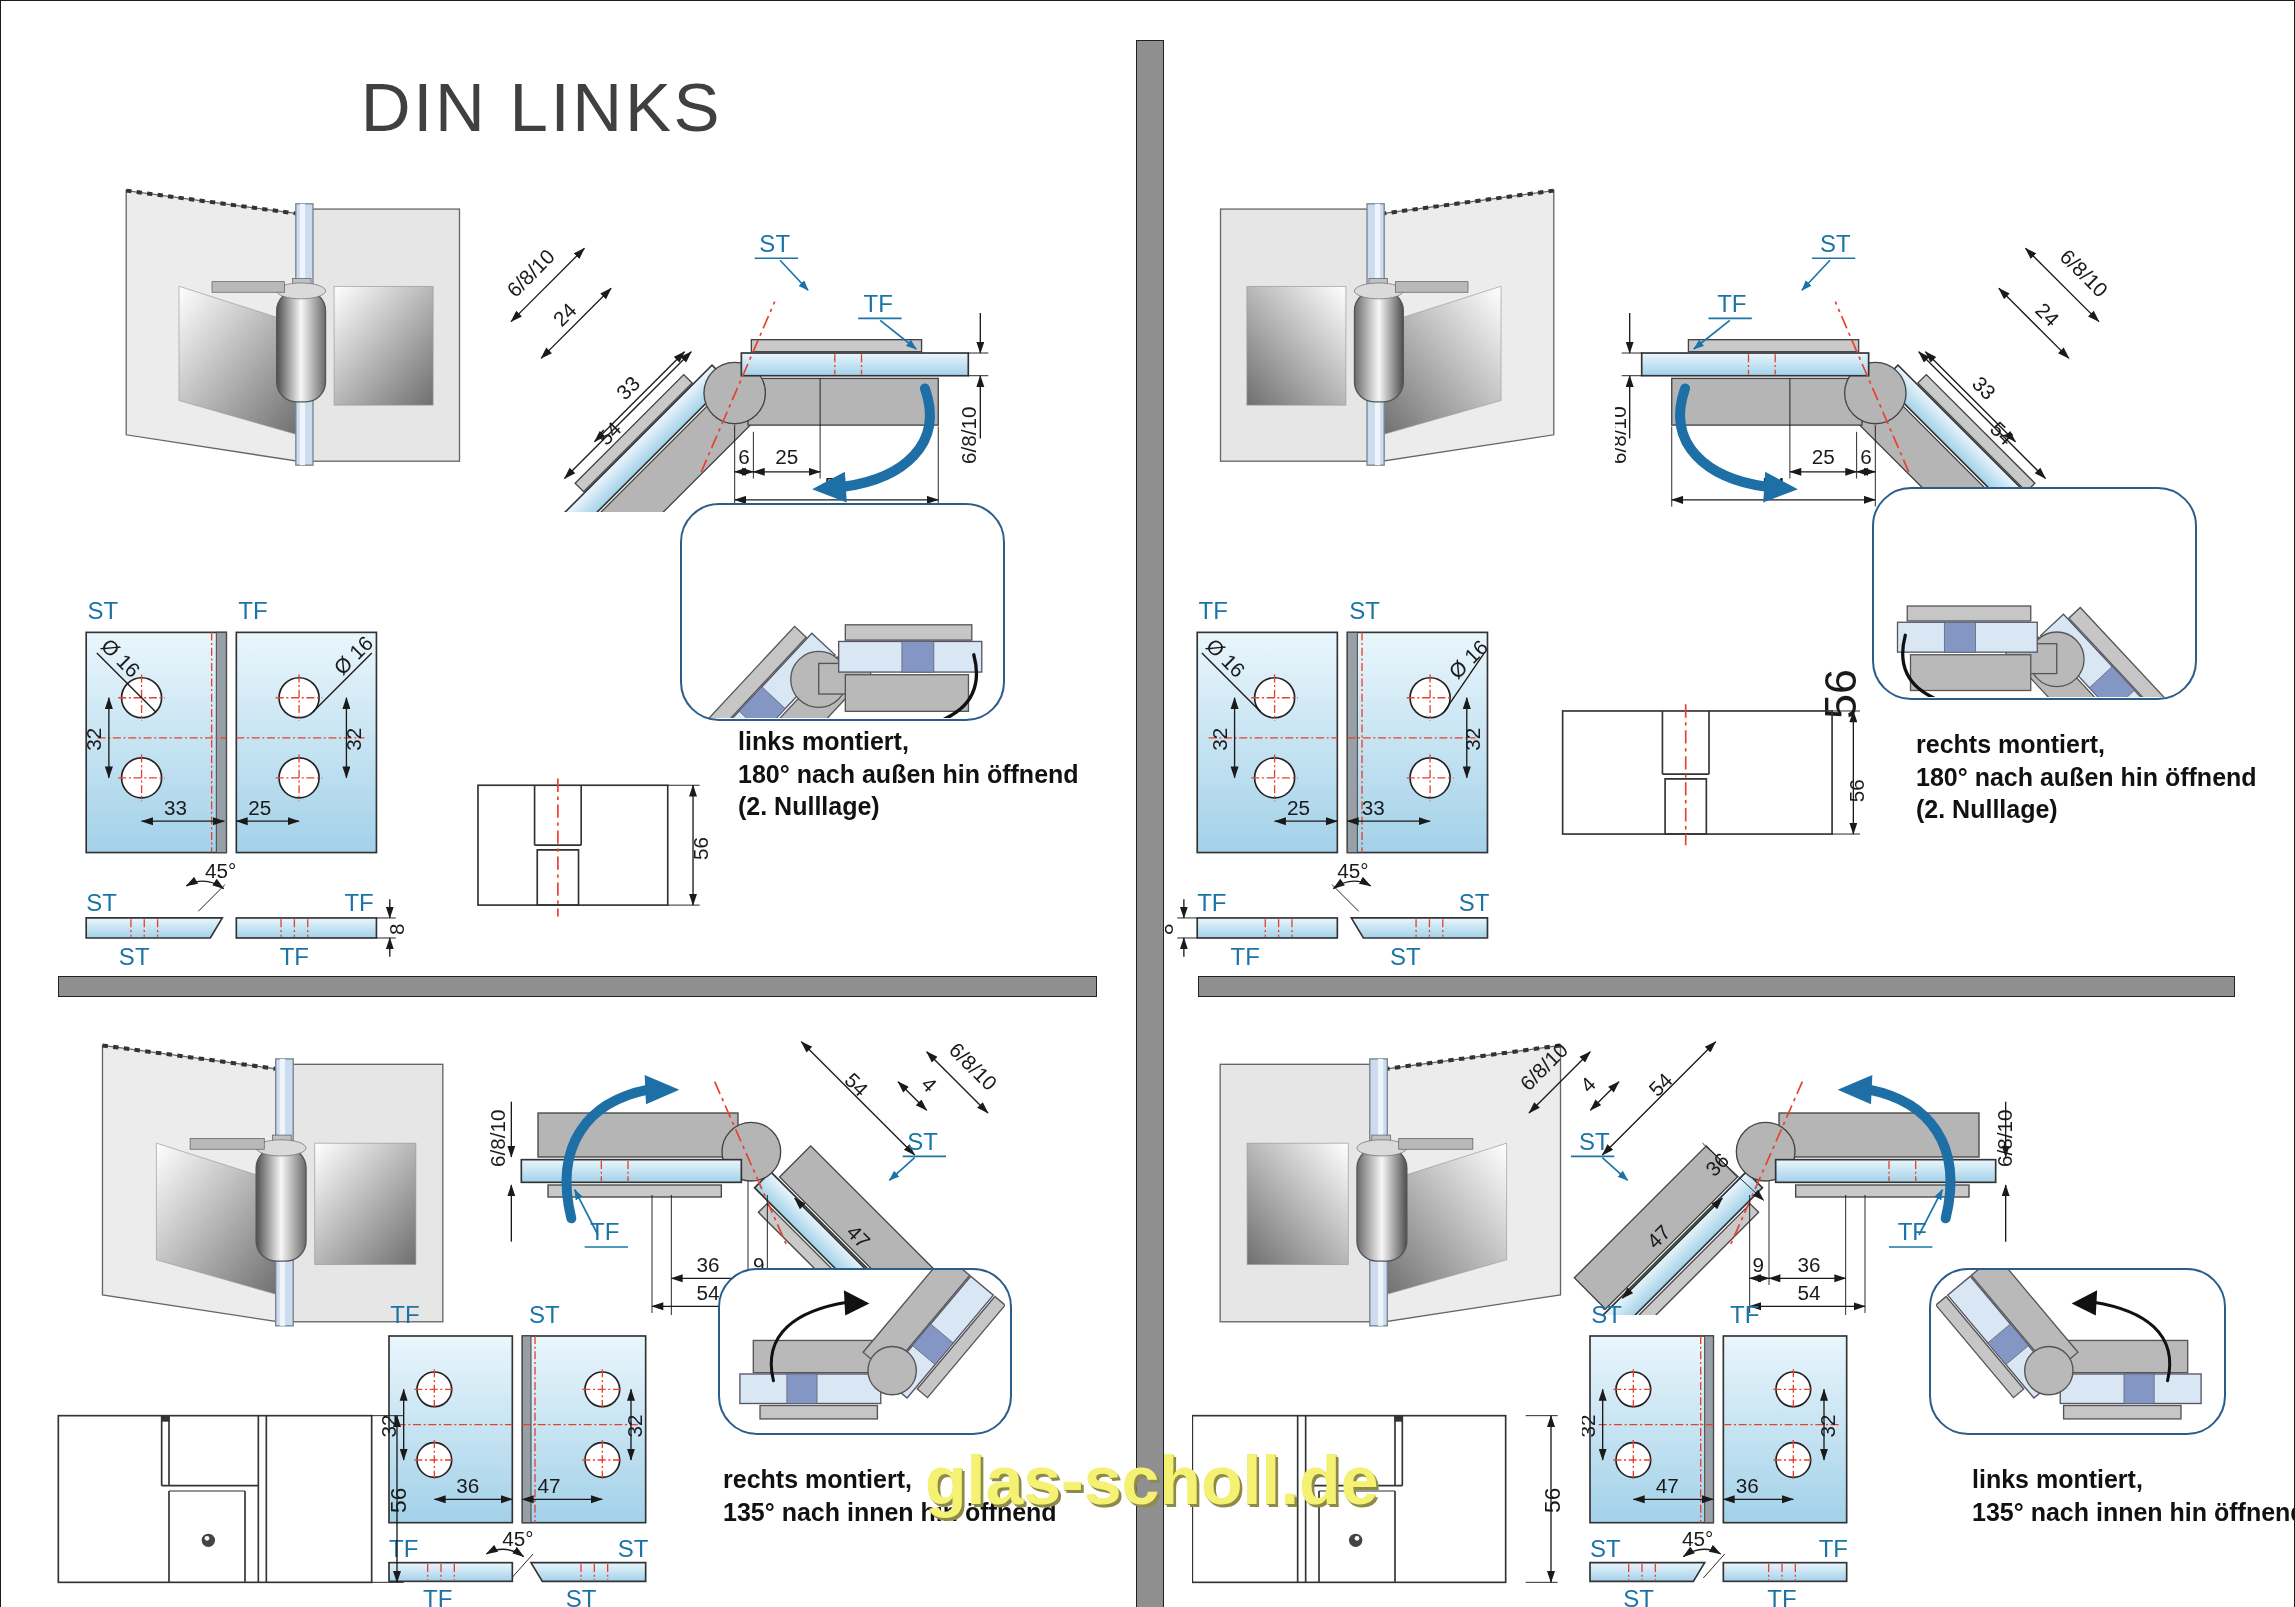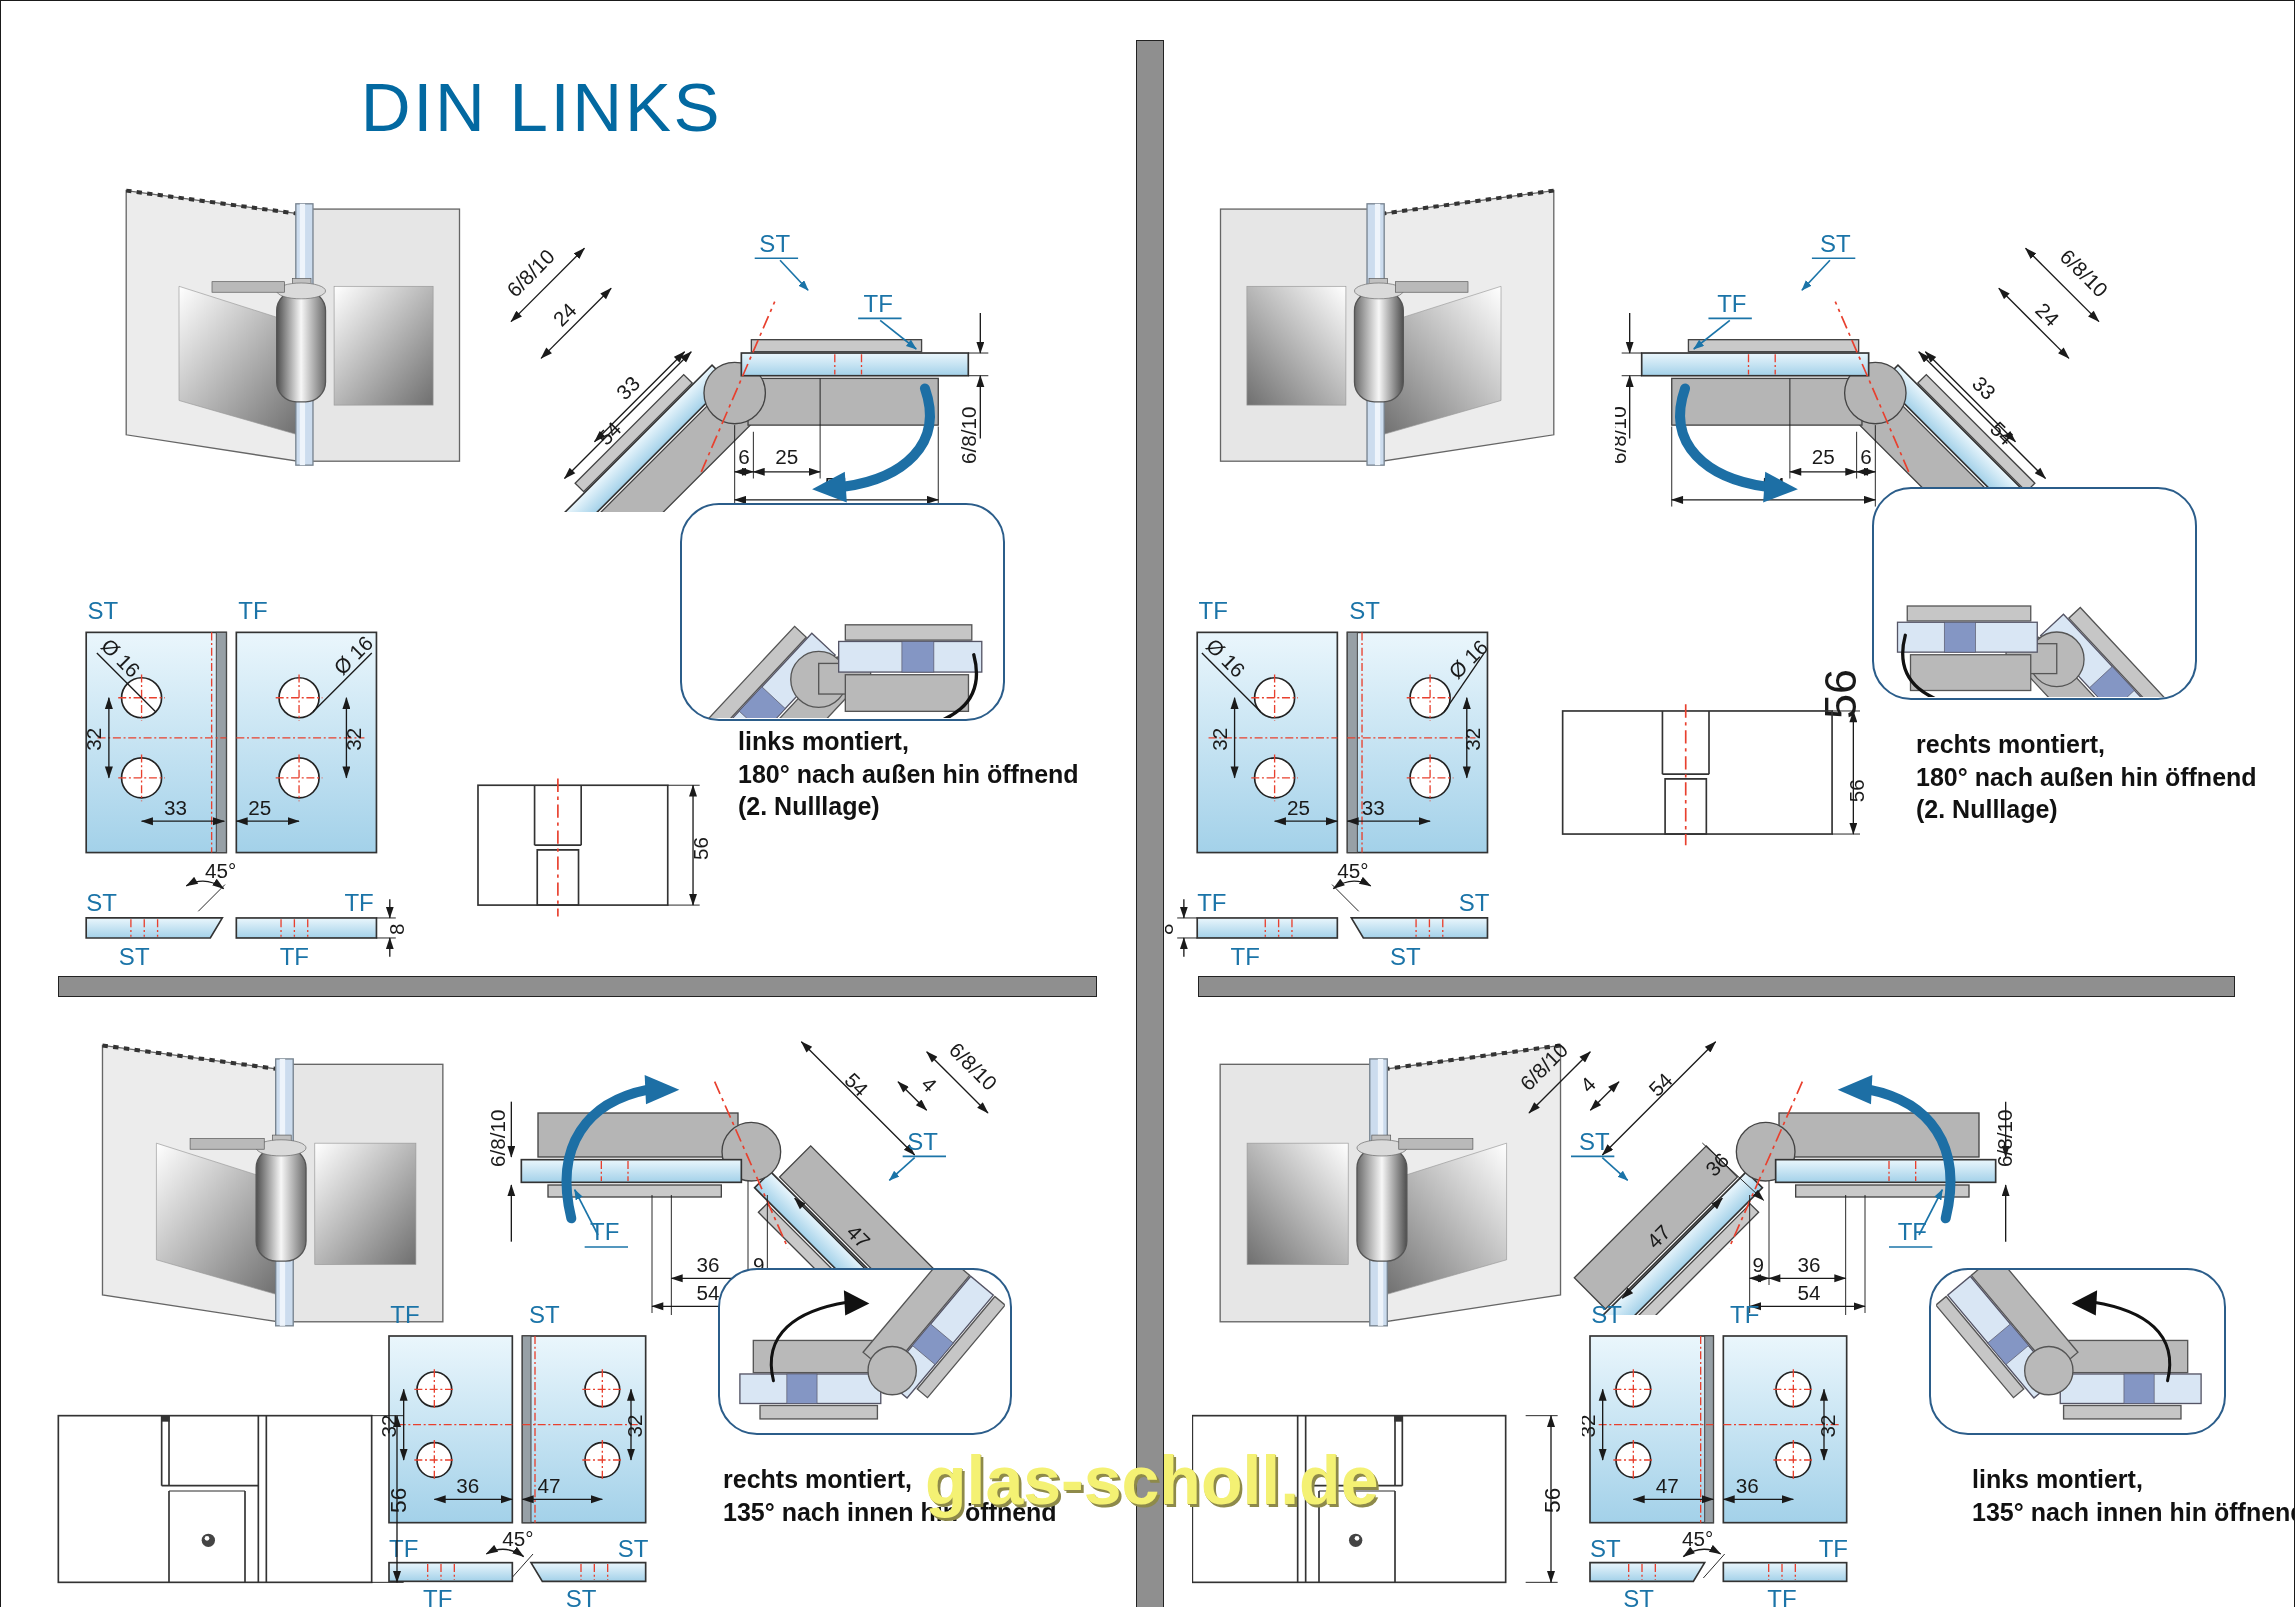--- a/index.html
+++ b/index.html
@@ -1,19 +1,19 @@
 <!DOCTYPE html>
 <html style="font-size:10.7px"><head>
 <meta charset="utf-8">
 <style>
   html,body{margin:0;padding:0;background:#e0e0e0;}
   .page{position:relative;width:2295px;height:1608px;background:#fff;border:1.3px solid #1a1a1a;
         box-sizing:border-box;font-family:"Liberation Sans",sans-serif;overflow:hidden;}
   .abs{position:absolute;}
-  .title{font-size:69px;color:#0369a1;letter-spacing:2.7px;white-space:nowrap;}
+  .title{font-size:69px;color:#404040;letter-spacing:2.7px;white-space:nowrap;}
   .note{font-size:25px;font-weight:bold;color:#111;line-height:1.3;white-space:nowrap;}
   .vbar,.hbar{background:#8f8f8f;border:1.3px solid #222;box-sizing:border-box;}
   .rbox{border:2.7px solid #2b5d8a;border-radius:39px;background:#fff;box-sizing:border-box;}
   .wm{font-size:68px;font-weight:bold;color:#f4f173;
       text-shadow:2.7px 2.7px 0 #8e8a4a,0.7px 0.7px 0 #a8a258;white-space:nowrap;z-index:60;}
   .big56{font-size:45px;color:#1a1a1a;transform:rotate(-90deg);transform-origin:center;}
   svg text{font-family:"Liberation Sans",sans-serif;}
   .dim{font-size:31px;fill:#1a1a1a;}
   .blu{font-size:36px;fill:#1b74a8;}
   .dl{stroke:#1a1a1a;stroke-width:2;fill:none;}

